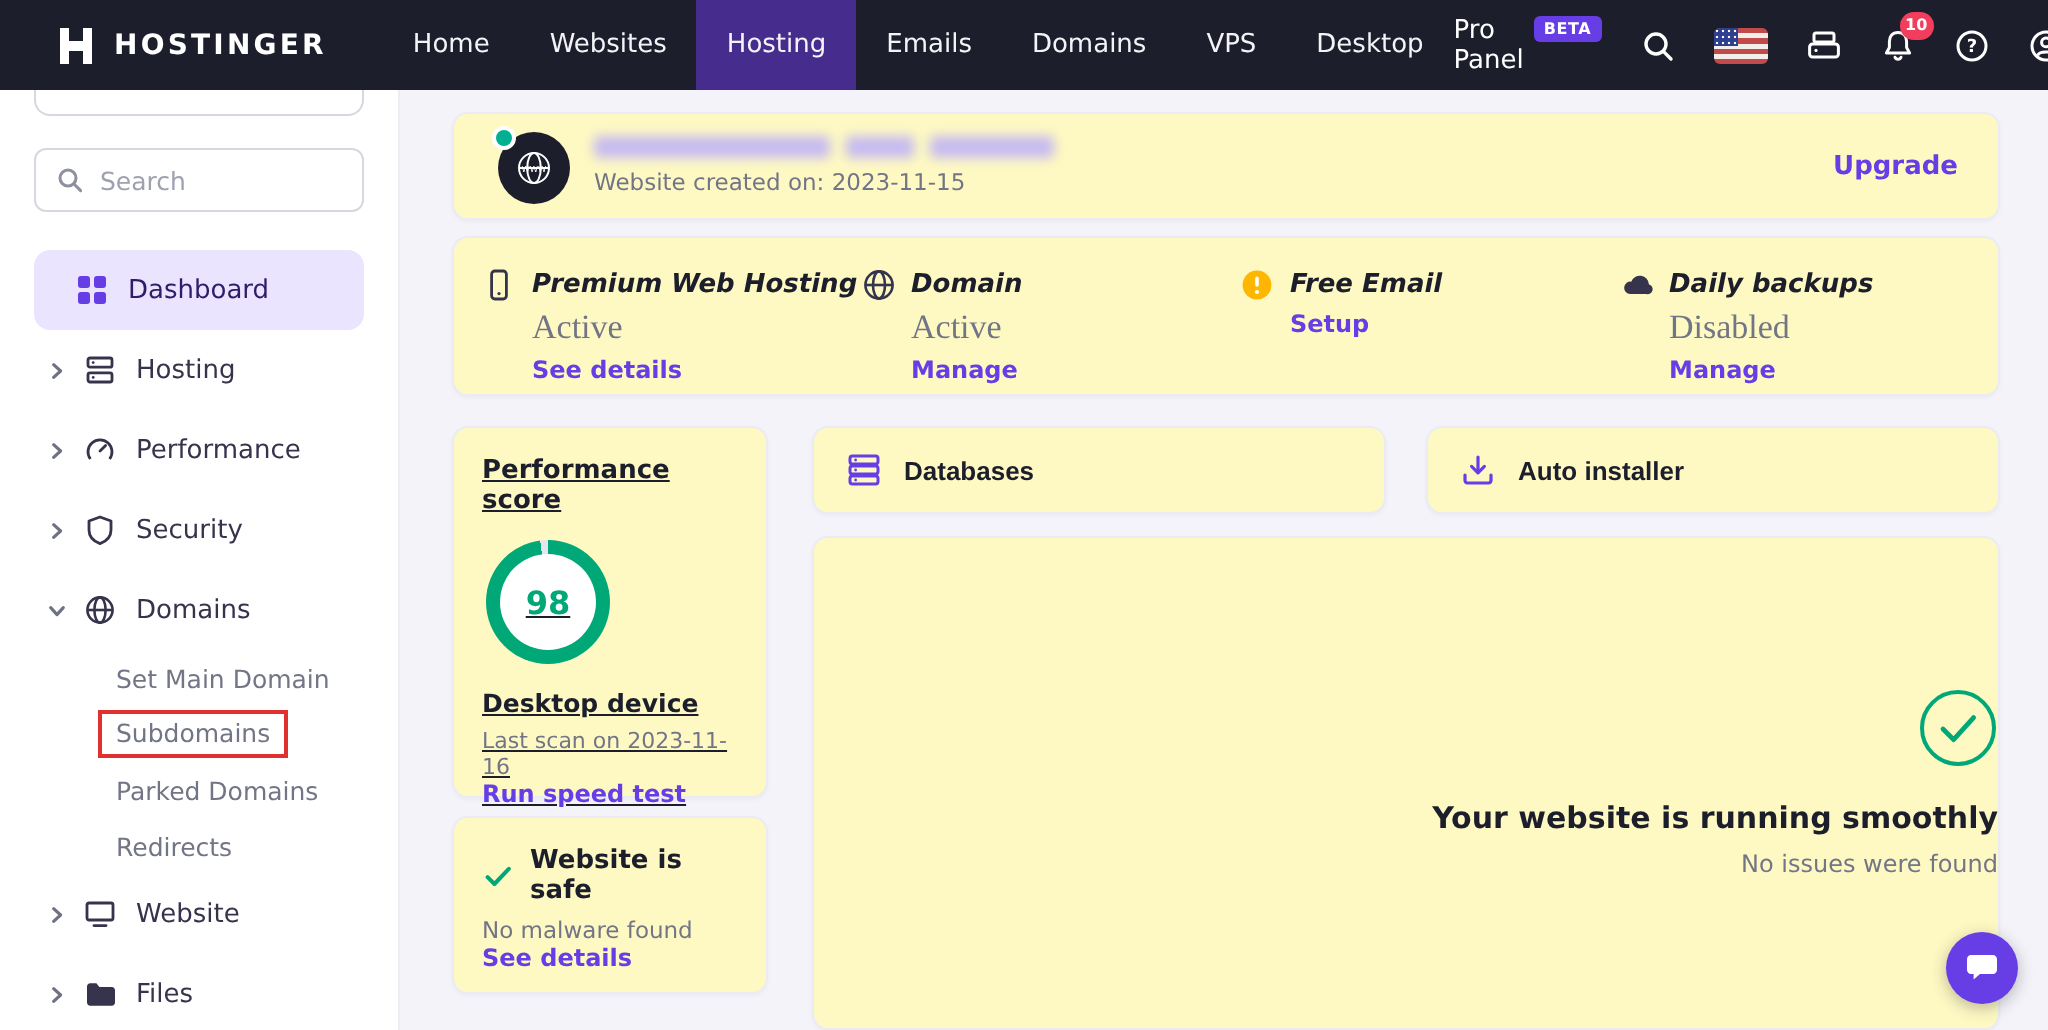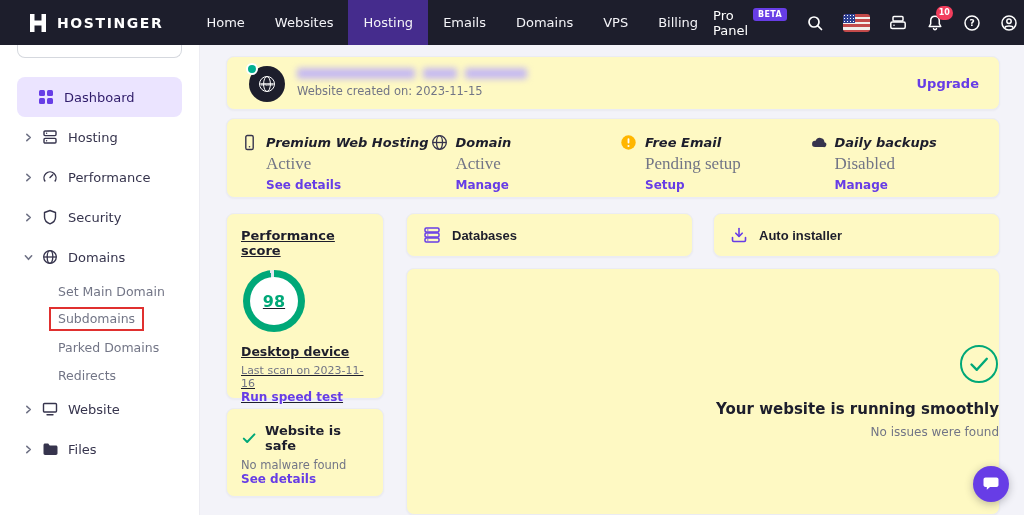--- a/index.html
+++ b/index.html
@@ -112,21 +112,21 @@
       <span class="logo-text">HOSTINGER</span>
     </div>
 
     <nav class="topnav">
       <a class="nav-item">Home</a>
       <a class="nav-item">Websites</a>
       <a class="nav-item active">Hosting</a>
       <a class="nav-item">Emails</a>
       <a class="nav-item">Domains</a>
       <a class="nav-item">VPS</a>
-      <a class="nav-item">Billing</a>
+      <a class="nav-item">Desktop</a>
     </nav>
 
     <div class="topbar-right">
       <div class="pro-panel">
         <span>Pro Panel</span>
         <span class="beta">BETA</span>
       </div>
 
       <span class="tb-icon">
         <svg viewBox="0 0 18 18" width="18" height="18">
@@ -170,20 +170,29 @@
           </svg>
       </span>
     </div>
   </header>
 
   <div class="shell">
 
     <aside class="sidebar">
       <div class="selector-stub"></div>
 
+      <div class="search-box">
+        <span>
+          <svg viewBox="0 0 14 14" width="14" height="14">
+              <circle cx="6" cy="6" r="4" fill="none" stroke="currentColor" stroke-width="1.5"></circle>
+              <line x1="9" y1="9" x2="12.3" y2="12.3" stroke="currentColor" stroke-width="1.5" stroke-linecap="round"></line>
+            </svg>
+        </span>
+        <input type="text" placeholder="Search" style="">
+      </div>
 
       <nav class="side-nav">
 
         <div class="side-item active">
           <span class="side-icon">
             <svg viewBox="0 0 16 16" width="16" height="16" fill="currentColor">
                 <rect x="1" y="1" width="6" height="6" rx="1.5"></rect>
                 <rect x="9" y="1" width="6" height="6" rx="1.5"></rect>
                 <rect x="1" y="9" width="6" height="6" rx="1.5"></rect>
                 <rect x="9" y="9" width="6" height="6" rx="1.5"></rect>
@@ -361,21 +370,20 @@
           <div class="service-head">
             <span class="service-icon">
               <svg viewBox="0 0 17 17" width="17" height="17">
                   <circle cx="8.5" cy="8.5" r="7.2" fill="#ffb600"></circle>
                   <rect x="7.6" y="4.2" width="1.8" height="5.2" rx="0.9" fill="#fff"></rect>
                   <circle cx="8.5" cy="12" r="1.05" fill="#fff"></circle>
                 </svg>
             </span>
             <span class="service-title">Free Email</span>
           </div>
-          <div class="service-status">Pending setup</div>
           <a class="service-link">Setup</a>
         </div>
 
         <div>
           <div class="service-head">
             <span class="service-icon">
               <svg viewBox="0 0 17 17" width="17" height="17" fill="currentColor">
                   <path d="M13.2 13H5.1a3.1 3.1 0 1 1 .5-6.17A4.6 4.6 0 0 1 14.5 8.2 2.4 2.4 0 0 1 13.2 13Z"></path>
                 </svg>
             </span>

